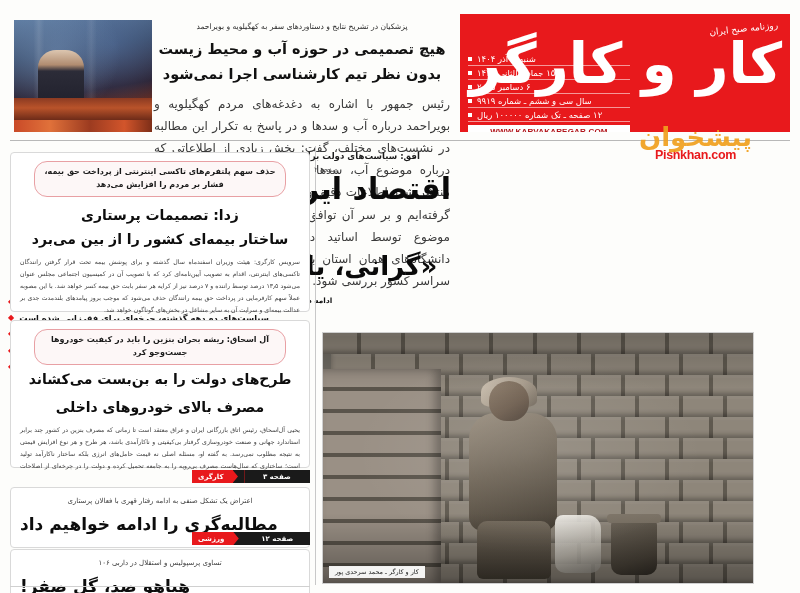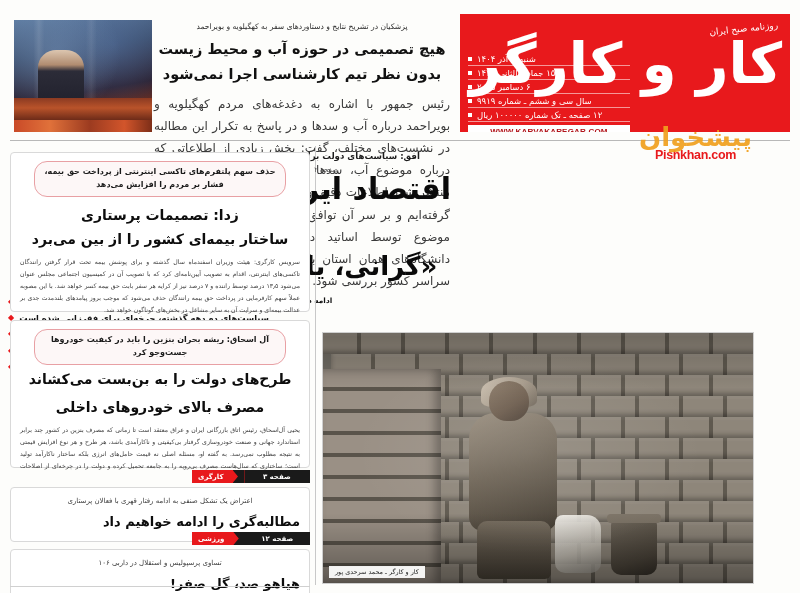--- a/index.html
+++ b/index.html
@@ -444,24 +444,24 @@
     justify-content: center;
   }
   .small-kicker {
     font-size: 7px;
     color: #3a3a3a;
     text-align: center;
     line-height: 1.6;
     margin-bottom: 5px;
   }
   .small-headline {
-    font-size: 13px;
+    font-size: 17px;
     font-weight: bold;
     color: #0d0d0d;
-    text-align: right;
+    text-align: left;
     line-height: 1.5;
   }
   .bottom-rule {
     position: absolute;
     left: 10px; width: 300px;
     height: 1px;
     background: #d0d0d0;
   }
 </style>
 </head>

